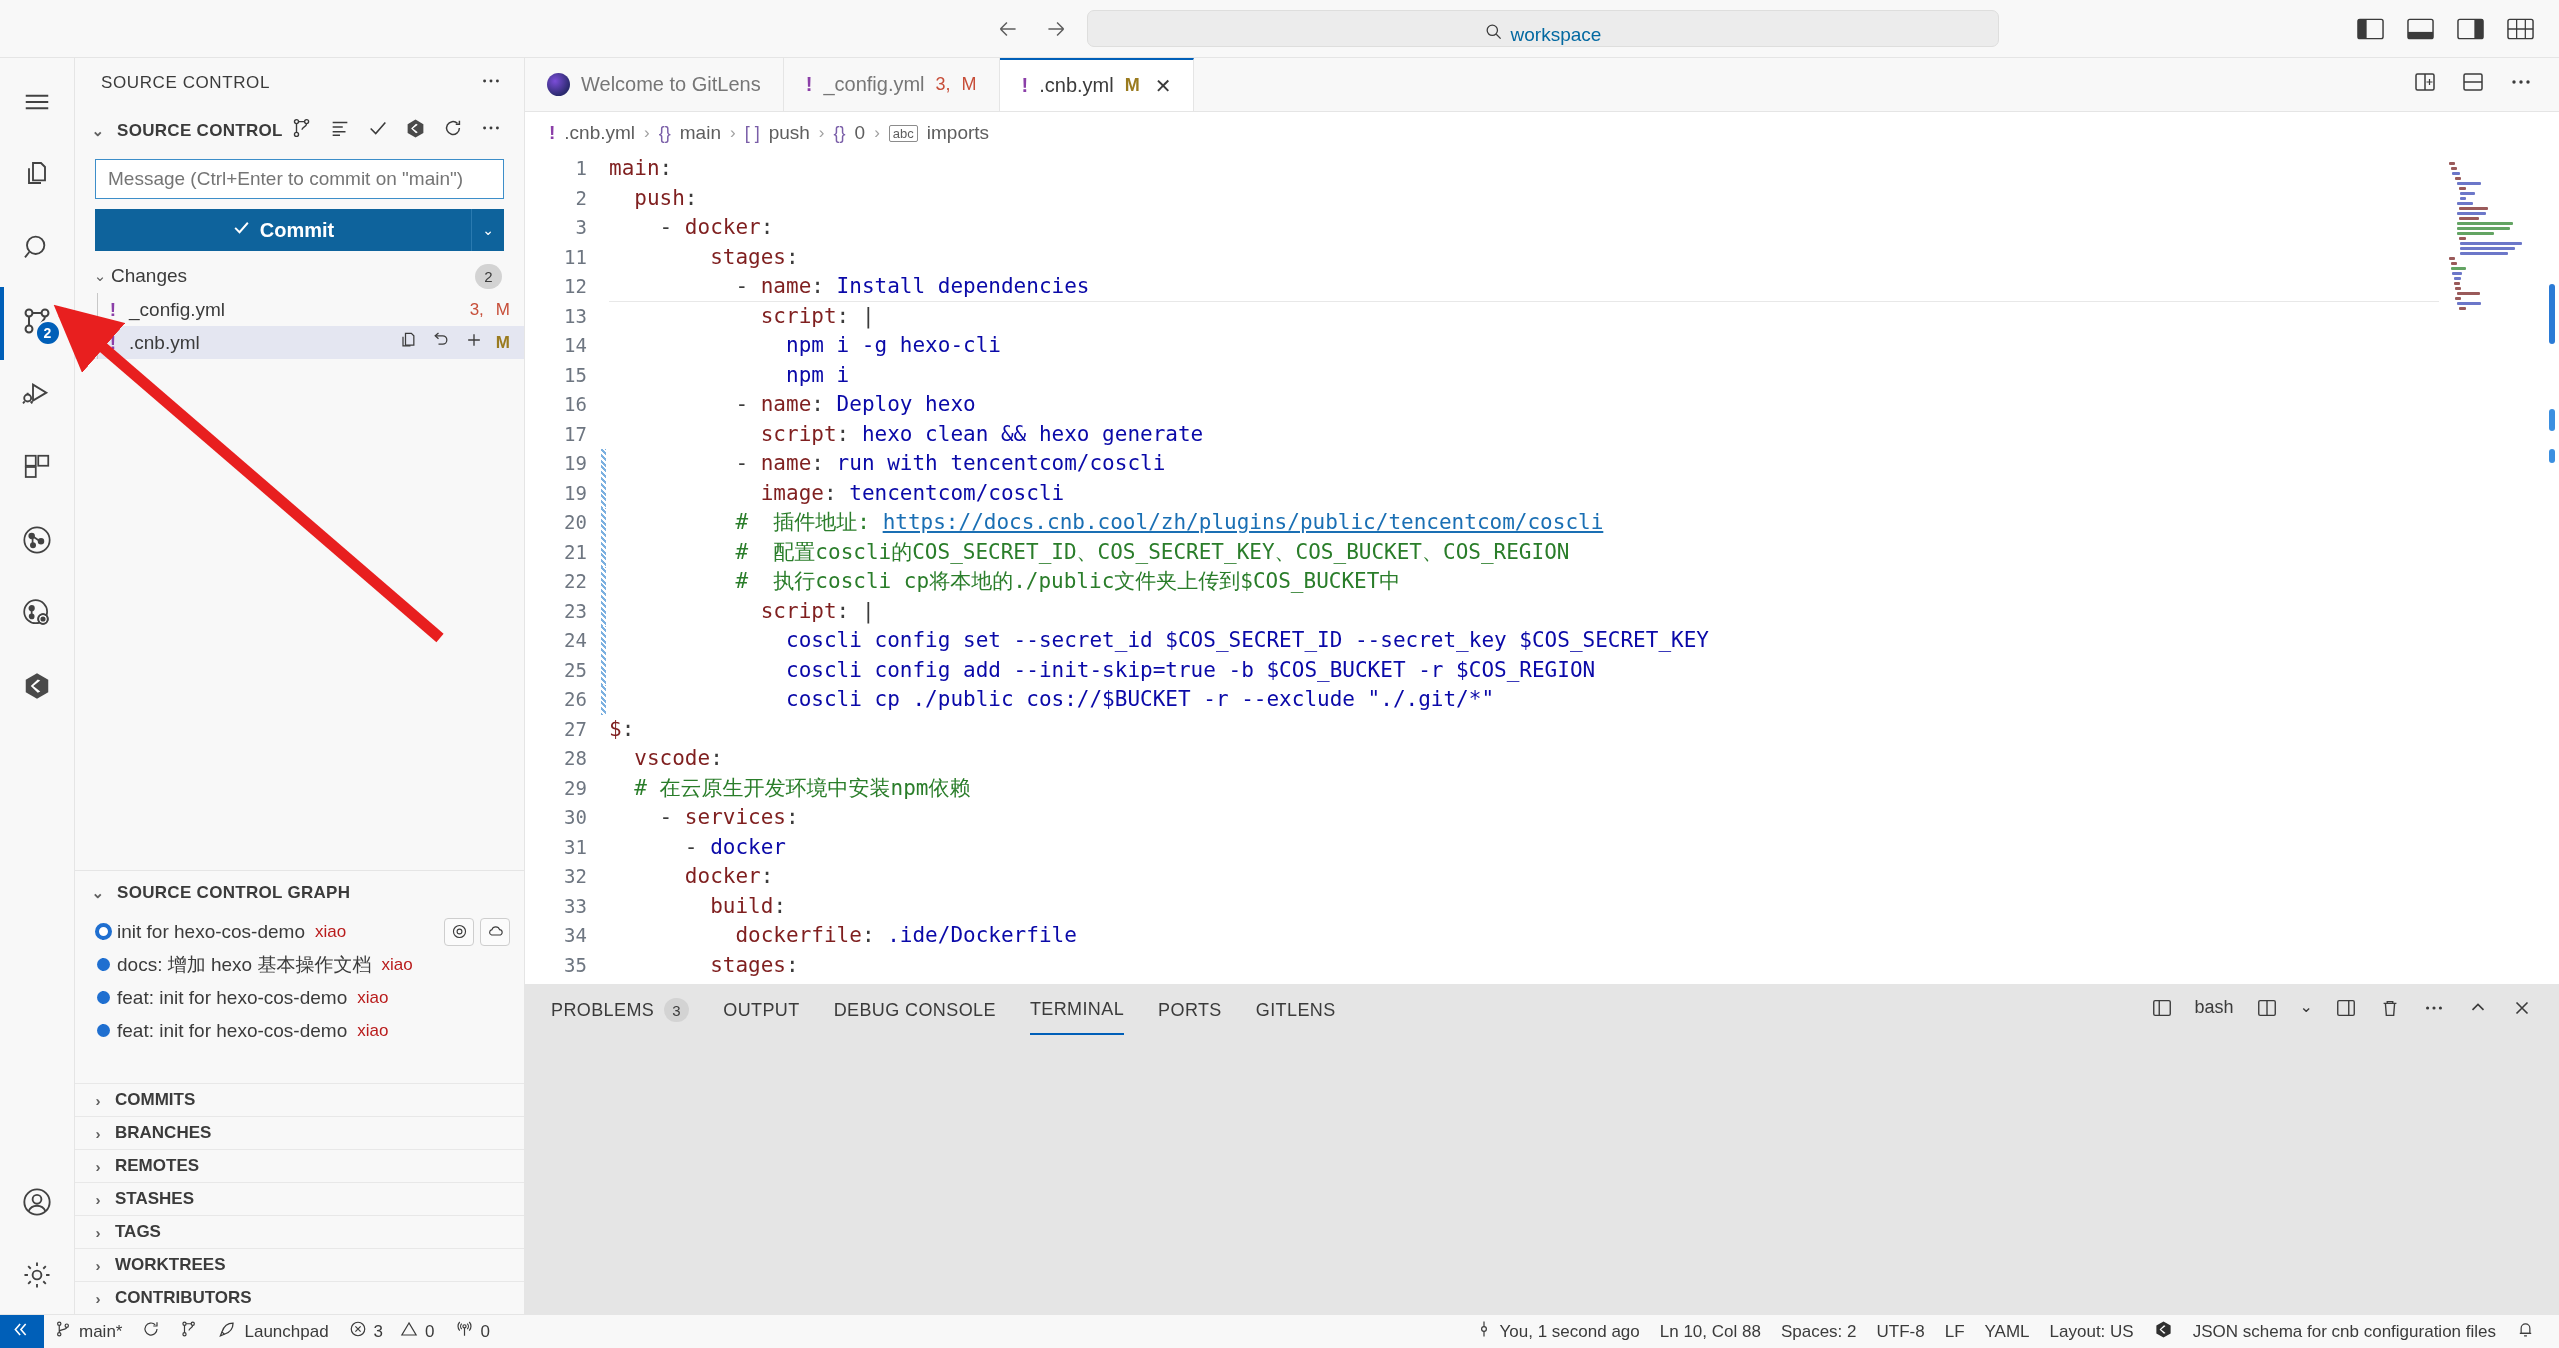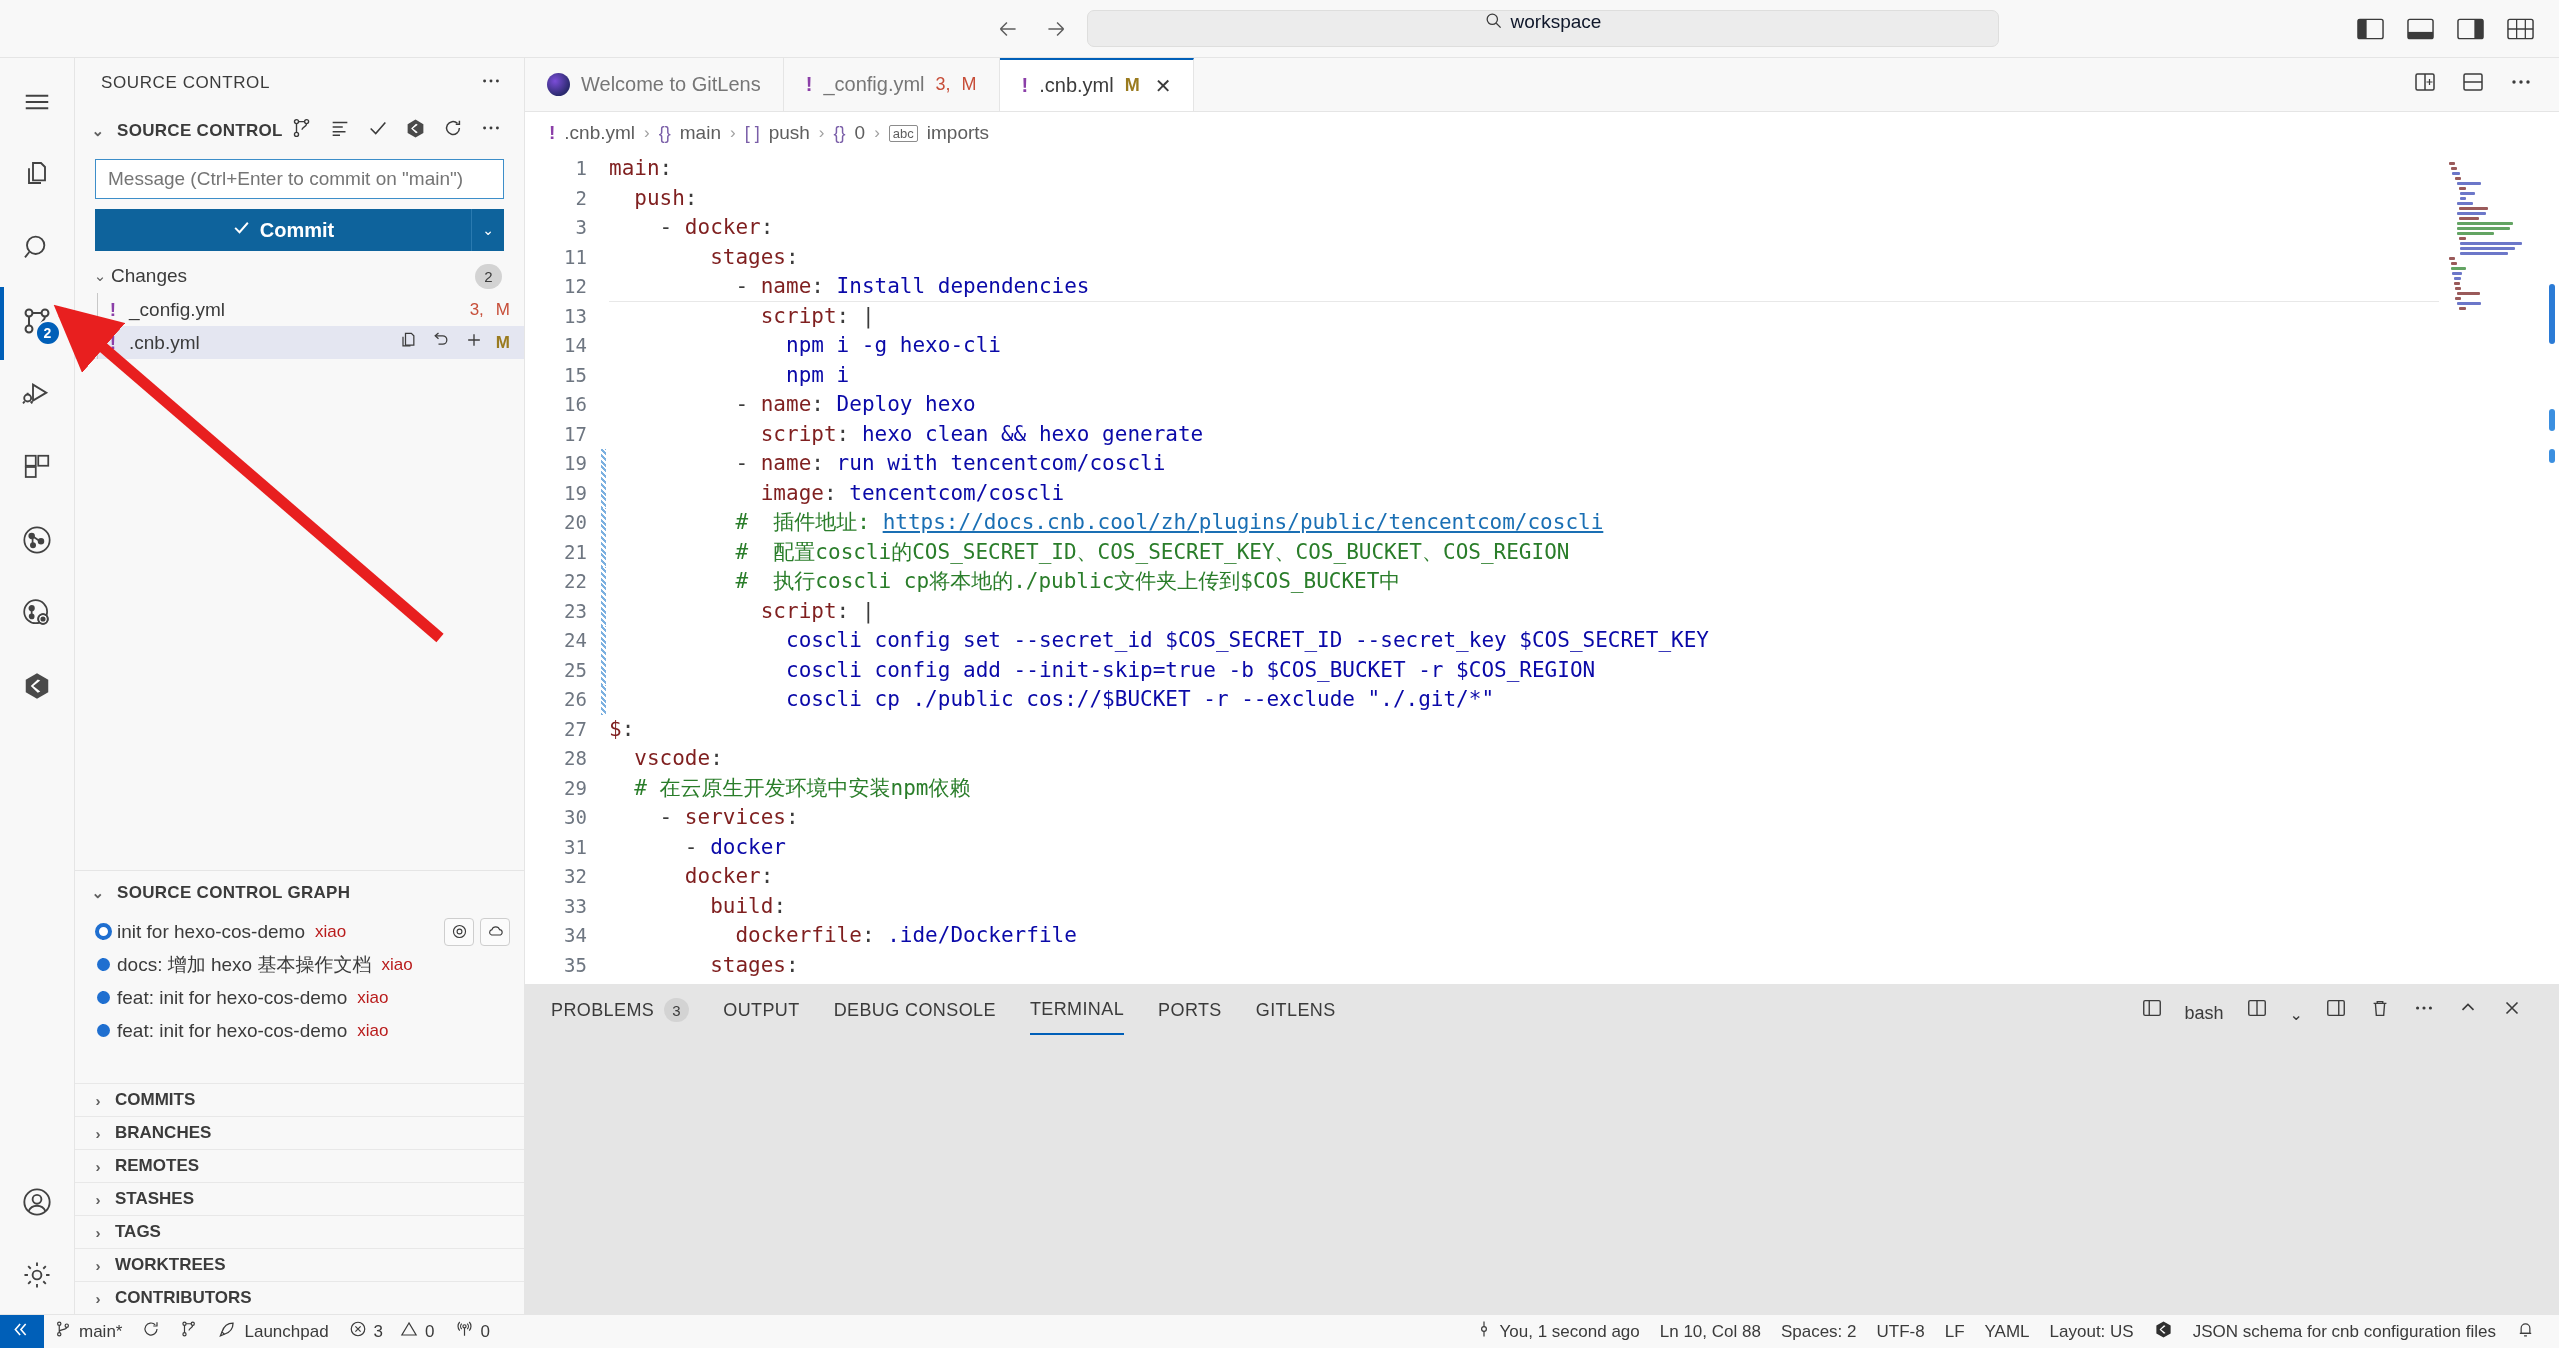--- a/index.html
+++ b/index.html
@@ -17,21 +17,21 @@
   .titlebar {
     height:58px; background:#f8f8f8; border-bottom:1px solid #e5e5e5;
     display:flex; align-items:center; flex:0 0 58px; position:relative;
   }
   .tb-left { width:760px; display:flex; align-items:center; }
   .tb-center { flex:1; display:flex; align-items:center; justify-content:center; gap:14px; }
   .nav-arrow { width:34px; height:34px; display:flex; align-items:center; justify-content:center;
     color:#6b6b6b; font-size:26px; line-height:1; }
   .quickinput {
     width:912px; height:37px; background:#ececec; border:1px solid #dededd; border-radius:7px;
-    display:flex; align-items:flex-start; justify-content:center; gap:8px; color:#0f172a; font-size:19px;
+    display:flex; align-items:flex-end; justify-content:center; gap:8px; color:#0369a1; font-size:19px;
   }
   .tb-right { width:330px; display:flex; align-items:center; justify-content:flex-end; gap:22px; padding-right:24px; }
   .layout-icon { width:28px; height:22px; display:inline-block; }
 
   
   .main { flex:1; display:flex; min-height:0; }
 
   
   .activitybar {
     width:75px; background:#f8f8f8; border-right:1px solid #e5e5e5;
@@ -166,21 +166,21 @@
 
   
   .panel { height:330px; flex:0 0 330px; border-top:1px solid #e5e5e5; background:#e5e5e5;
     display:flex; flex-direction:column; }
   .panel-tabs { height:50px; display:flex; align-items:center; padding-left:26px; gap:34px; font-size:18px;
     color:#3b3b3b; position:relative; }
   .ptab { height:50px; display:flex; align-items:center; gap:10px; letter-spacing:.4px; }
   .ptab.active { border-bottom:2px solid #005fb8; font-weight:normal; color:#3b3b3b; }
   .ptab-badge { background:#d3d3d3; border-radius:12px; min-width:25px; height:24px; font-size:15px;
     display:flex; align-items:center; justify-content:center; padding:0 7px; }
-  .panel-actions { margin-left:auto; display:flex; align-items:flex-end; gap:22px; padding-right:36px; }
+  .panel-actions { margin-left:auto; display:flex; align-items:flex-start; gap:22px; padding-right:26px; }
   .panel-body { flex:1; padding:18px 0 0 28px; font-family:"DejaVu Sans Mono", monospace; font-size:20px; color:#3b3b3b; }
   .term-line { display:flex; align-items:center; gap:10px; }
   .term-circle { width:11px; height:11px; border:1.5px solid #9a9a9a; border-radius:50%; display:inline-block; }
   .term-cursor { display:inline-block; width:11px; height:23px; border:1.5px solid #1d6a8c; margin-left:6px; }
 
   
   .statusbar { height:34px; flex:0 0 34px; background:#f8f8f8; border-top:1px solid #e5e5e5;
     display:flex; align-items:center; font-size:17px; color:#3b3b3b; }
   .remote-btn { width:44px; height:34px; background:#005fb8; color:#fff; display:flex;
     align-items:center; justify-content:center; font-size:16px; }

